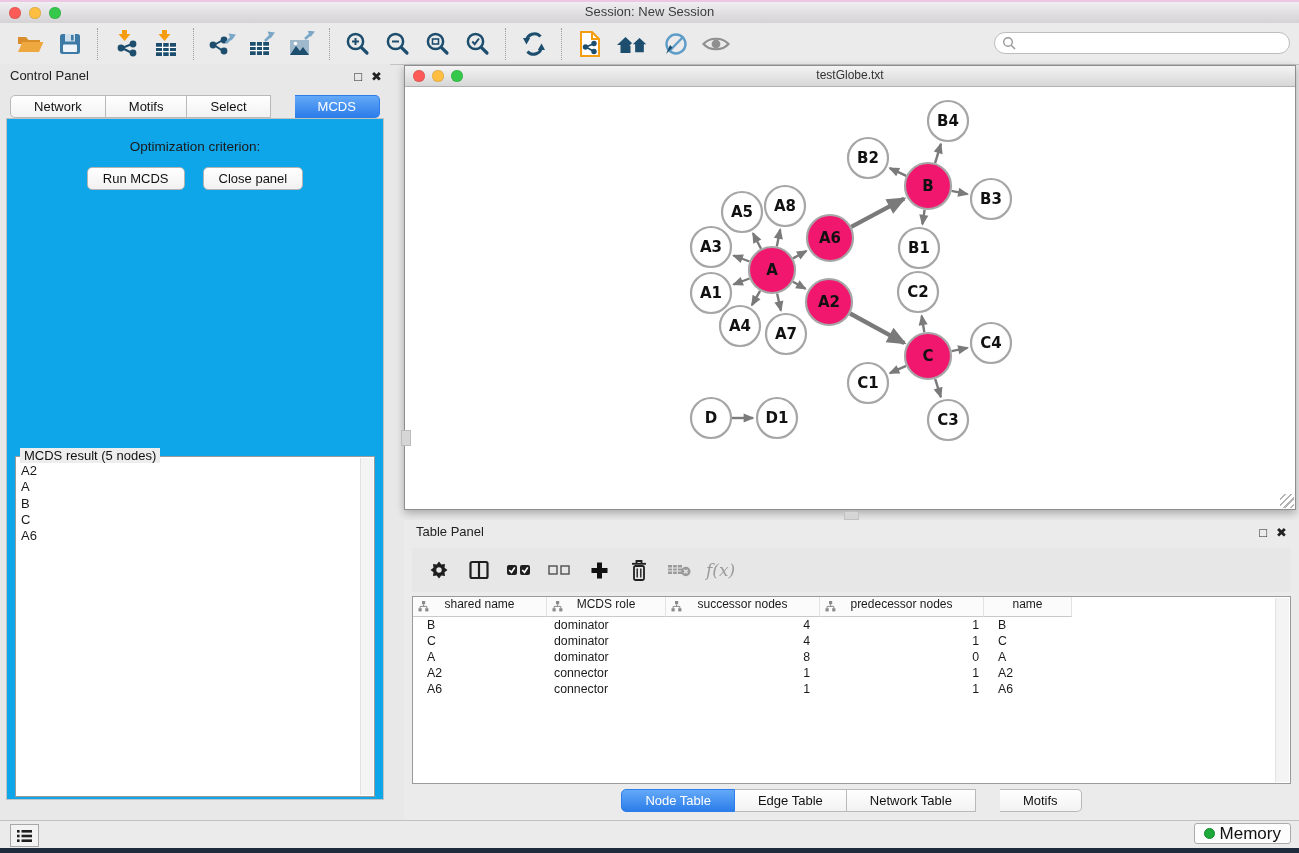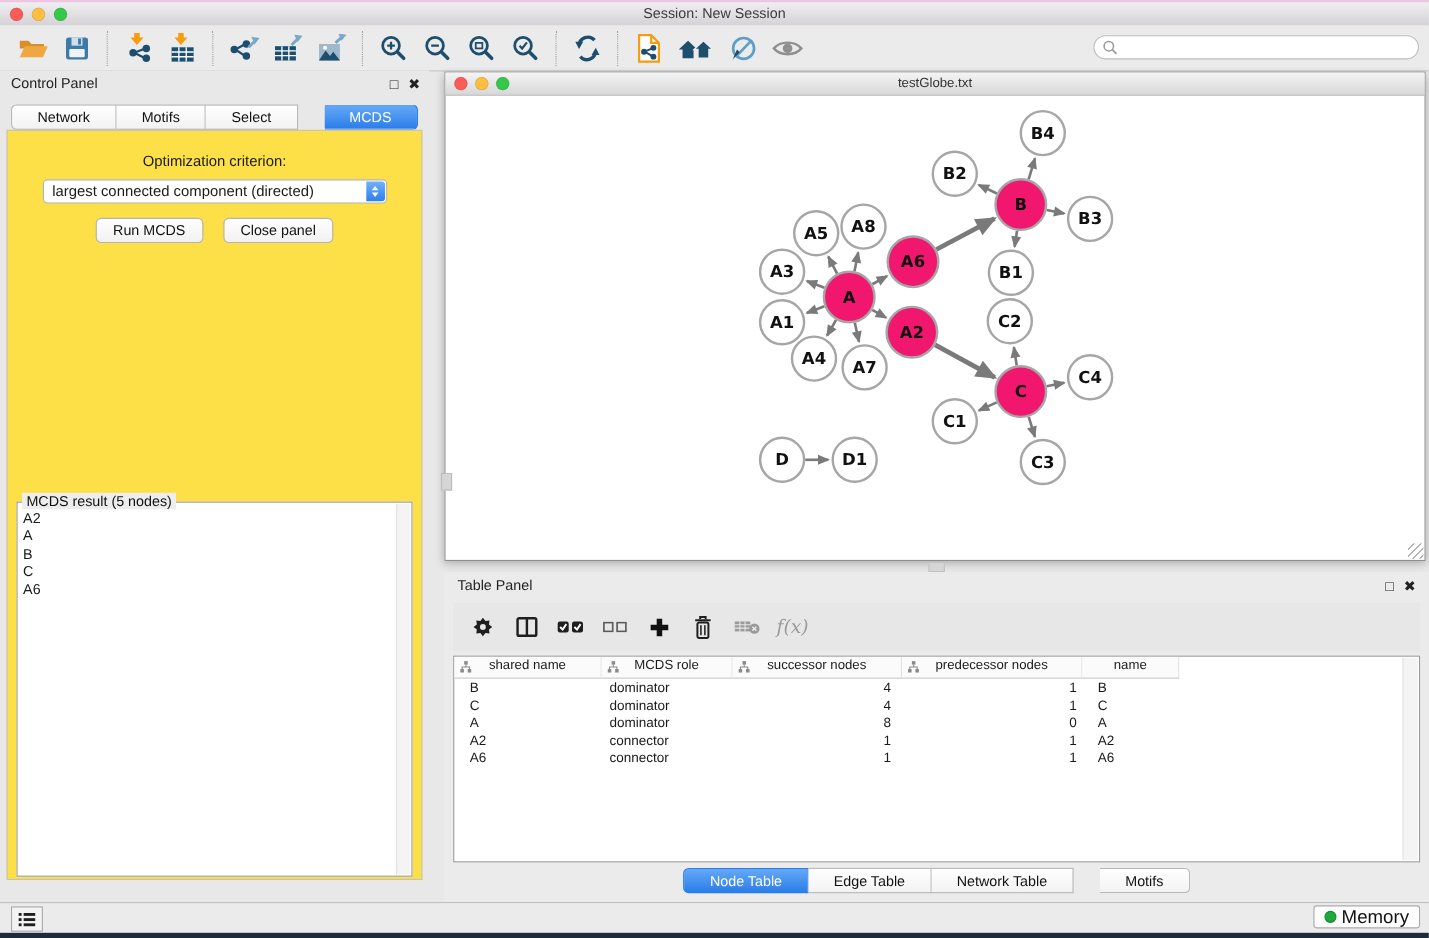--- a/index.html
+++ b/index.html
@@ -24,21 +24,21 @@
   .control-panel{position:absolute;left:0;top:64px;width:390px;bottom:33px;background:#e8e8e8;}
   .cp-titlerow{position:absolute;top:4px;left:10px;right:8px;height:22px;font-size:13px;color:#222;}
   .panel-btns{position:absolute;right:0;top:1px;display:flex;gap:9px;font-size:13px;color:#222;}
   .panel-btns span{cursor:default;}
   .cp-tabs{position:absolute;top:31px;left:0;right:0;display:flex;justify-content:center;z-index:2;}
   .seg-tab{background:linear-gradient(#ffffff,#f2f2f2);border:1px solid #b9b9b9;border-left:none;
     padding:3px 23px;font-size:13px;color:#111;cursor:default;}
   .seg-tab:first-child{border-left:1px solid #b9b9b9;border-radius:5px 0 0 5px;}
   .seg-tab:last-child{border-radius:0 5px 5px 0;margin-left:24px;}
   .seg-tab.active{background:linear-gradient(#64a9f8,#2b7de9);color:#fff;border-color:#2b7de9;}
-  .cp-content{position:absolute;left:6px;right:6px;top:54px;bottom:20px;background:#fde047;border:1px solid #c2c2c2;}
+  .cp-content{position:absolute;left:6px;right:6px;top:54px;bottom:20px;background:#0ea5e9;border:1px solid #c2c2c2;}
   .opt-label{text-align:center;font-size:13.5px;margin-top:20px;}
   .dropdown{width:313px;height:22px;margin:9px auto 0;background:#fff;border:1px solid #b4b4b4;border-radius:4px;
     position:relative;font-size:13.5px;line-height:20px;padding-left:8px;box-sizing:border-box;cursor:default;}
   .spin{position:absolute;right:1px;top:1px;bottom:1px;width:17px;border-radius:0 3px 3px 0;
     background:linear-gradient(#6fb2fa,#2e7fe9);display:flex;flex-direction:column;align-items:center;justify-content:center;}
   .tri-up{width:0;height:0;border-left:3.5px solid transparent;border-right:3.5px solid transparent;
     border-bottom:4.5px solid #fff;margin-bottom:2.5px;}
   .tri-down{width:0;height:0;border-left:3.5px solid transparent;border-right:3.5px solid transparent;
     border-top:4.5px solid #fff;}
   .btnrow{display:flex;justify-content:center;gap:18px;margin-top:13px;}
@@ -246,27 +246,20 @@
     </span>
   </div>
   <div class="cp-tabs">
       <div class="seg-tab">Network</div>
       <div class="seg-tab">Motifs</div>
       <div class="seg-tab">Select</div>
       <div class="seg-tab active">MCDS</div>
     </div>
   <div class="cp-content">
     <div class="opt-label">Optimization criterion:</div>
-    <div class="dropdown">
-      <span>largest connected component (directed)</span>
-      <span class="spin">
-          <span class="tri-up"></span>
-          <span class="tri-down"></span>
-        </span>
-    </div>
     <div class="btnrow">
       <button class="btn">Run MCDS</button>
       <button class="btn">Close panel</button>
     </div>
     <div class="groupbox">
       <span class="legend">MCDS result (5 nodes)</span>
       <div class="mcds-list">
           <div>A2</div>
           <div>A</div>
           <div>B</div>

